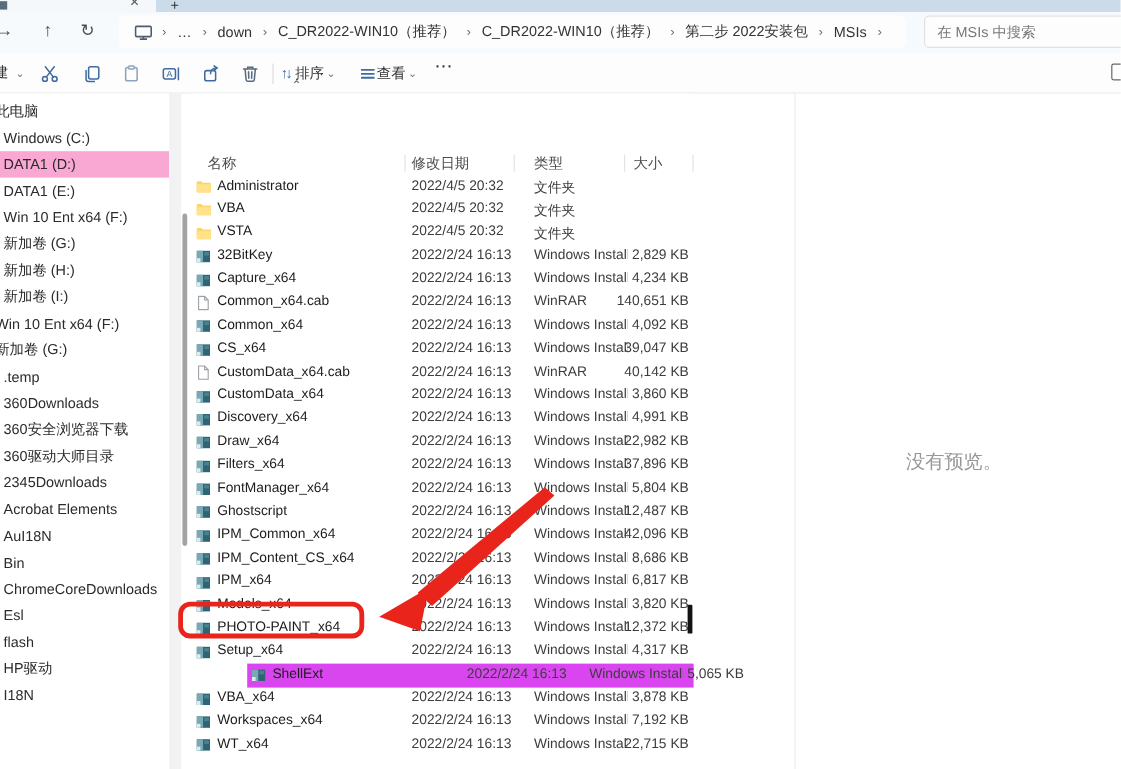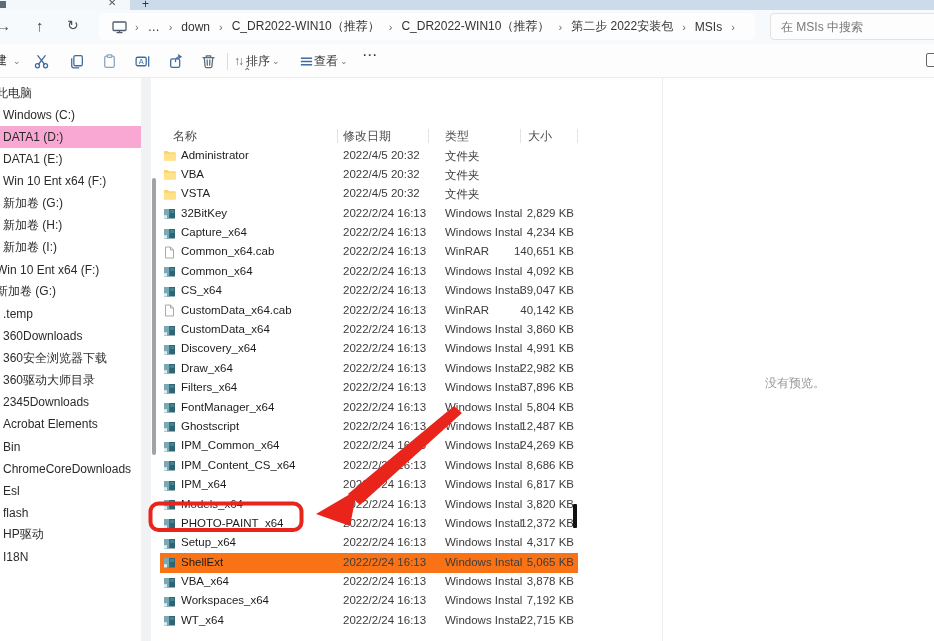--- a/index.html
+++ b/index.html
@@ -49,21 +49,21 @@
   .sortmark{position:absolute;left:243px;top:66px;font-size:10px;color:#666;}
   .fl-row{position:relative;height:19.4px;}
   .fl-row .icon{position:absolute;left:3px;top:3px;width:13px;height:13px;}
   .fl-row .nm{position:absolute;left:21px;top:2.5px;font-size:11.5px;color:#1c1c1c;white-space:nowrap;}
   .fl-row .dt{position:absolute;left:183px;top:2.5px;font-size:11.5px;color:#3c3c3c;white-space:nowrap;text-align:right;}
   .fl-row .tp{position:absolute;left:285px;top:2.5px;width:78px;overflow:hidden;font-size:11.5px;color:#3c3c3c;white-space:nowrap;}
   .fl-row .sz{position:absolute;left:326px;top:2.5px;width:88px;text-align:right;font-size:11.5px;color:#3c3c3c;white-space:nowrap;}
   .sel-caret{position:absolute;left:573px;top:504px;width:4px;height:24px;background:#121212;border-radius:1px;}
   
   .pv-div{position:absolute;left:662px;top:78px;width:1px;height:563px;background:#ededed;}
-  .pv-empty{position:absolute;left:735px;top:375px;width:120px;text-align:center;font-size:12px;color:#979797;}
+  .pv-empty{position:absolute;left:735px;top:375px;width:120px;text-align:center;font-size:16px;color:#979797;}
   
   .overlay{position:absolute;left:0;top:0;width:934px;height:641px;pointer-events:none;}
 </style>
 </head>
 <body>
 
 <div class="screen">
 
   <div class="tabstrip" style="background: rgb(204, 219, 233);">
     <div class="tab-active">
@@ -227,20 +227,23 @@
       <div class="side-item">
         <span class="lbl">360驱动大师目录</span>
       </div>
       <div class="side-item">
         <span class="lbl">2345Downloads</span>
       </div>
       <div class="side-item">
         <span class="lbl">Acrobat Elements</span>
       </div>
       <div class="side-item">
+        <span class="lbl">AuI18N</span>
+      </div>
+      <div class="side-item">
         <span class="lbl">Bin</span>
       </div>
       <div class="side-item">
         <span class="lbl">ChromeCoreDownloads</span>
       </div>
       <div class="side-item">
         <span class="lbl">Esl</span>
       </div>
       <div class="side-item">
         <span class="lbl">flash</span>
@@ -472,21 +475,21 @@
     <svg width="13" height="13" viewBox="0 0 13 13">
               <rect x="1" y="2" width="11" height="9.5" fill="#2e6474"></rect>
               <rect x="1" y="2" width="5.2" height="9.5" fill="#7aa9b6"></rect>
               <rect x="1" y="8.2" width="3" height="3.3" fill="#dcedf2"></rect>
               <rect x="7.2" y="3" width="4" height="3" fill="#49828f"></rect>
             </svg>
   </span>
           <span class="nm">IPM_Common_x64</span>
           <span class="dt">2022/2/24 16:13</span>
           <span class="tp">Windows Install...</span>
-          <span class="sz">24,269 KB</span>
+          <span class="sz">42,096 KB</span>
         </div>
         <div class="fl-row">
           <span class="icon">
     <svg width="13" height="13" viewBox="0 0 13 13">
               <rect x="1" y="2" width="11" height="9.5" fill="#2e6474"></rect>
               <rect x="1" y="2" width="5.2" height="9.5" fill="#7aa9b6"></rect>
               <rect x="1" y="8.2" width="3" height="3.3" fill="#dcedf2"></rect>
               <rect x="7.2" y="3" width="4" height="3" fill="#49828f"></rect>
             </svg>
   </span>
@@ -544,21 +547,21 @@
               <rect x="1" y="2" width="5.2" height="9.5" fill="#7aa9b6"></rect>
               <rect x="1" y="8.2" width="3" height="3.3" fill="#dcedf2"></rect>
               <rect x="7.2" y="3" width="4" height="3" fill="#49828f"></rect>
             </svg>
   </span>
           <span class="nm">Setup_x64</span>
           <span class="dt">2022/2/24 16:13</span>
           <span class="tp">Windows Install...</span>
           <span class="sz">4,317 KB</span>
         </div>
-        <div class="fl-row" style="background: #f97316;">
+        <div class="fl-row" style="background: #d946ef; margin-left: 46px;">
           <span class="icon">
     <svg width="13" height="13" viewBox="0 0 13 13">
               <rect x="1" y="2" width="11" height="9.5" fill="#2e6474"></rect>
               <rect x="1" y="2" width="5.2" height="9.5" fill="#7aa9b6"></rect>
               <rect x="1" y="8.2" width="3" height="3.3" fill="#dcedf2"></rect>
               <rect x="7.2" y="3" width="4" height="3" fill="#49828f"></rect>
             </svg>
   </span>
           <span class="nm">ShellExt</span>
           <span class="dt">2022/2/24 16:13</span>

